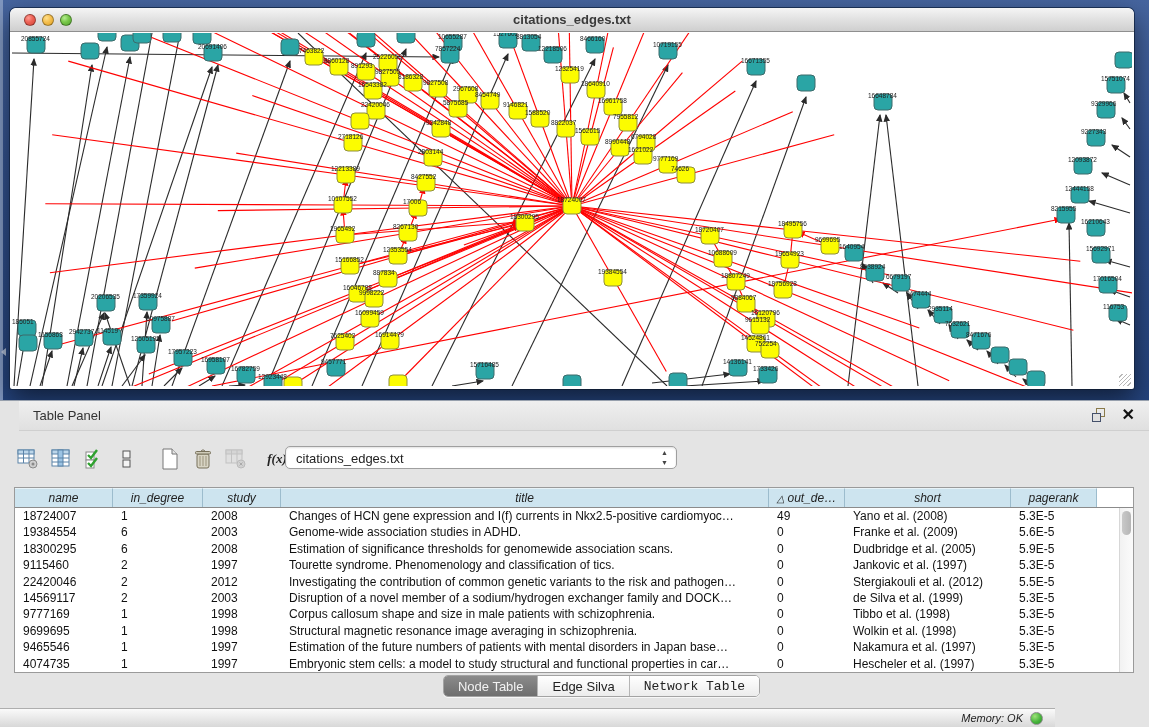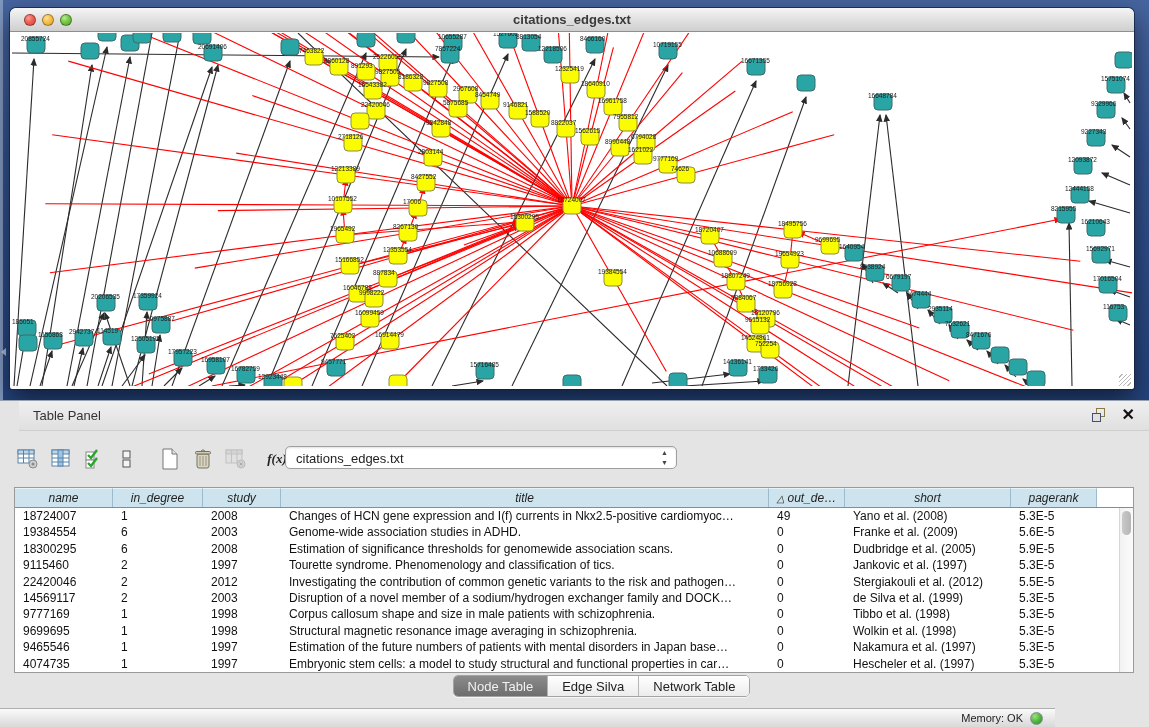--- a/index.html
+++ b/index.html
@@ -78,26 +78,26 @@
     border-radius:5px; background:linear-gradient(90deg,#c9c9c9,#b5b5b5); }
 
   
   .tabs-bar { position:absolute; left:0; top:274px; width:1149px; height:24px;
     display:flex; justify-content:center;margin-left:27px; }
   .segmented { display:flex; height:22px; border:1px solid #a3a3a3; border-radius:5px;
     overflow:hidden; background:#fff; box-shadow:0 1px 0 rgba(255,255,255,.7); }
   .segment { min-width:88px; padding:0 14px; font-size:13px; line-height:21px; text-align:center;
     color:#222; background:linear-gradient(180deg,#ffffff,#ececec); cursor:pointer;
     border-right:1px solid #b5b5b5; }
-  .segment:last-child { border-right:none; }
+  .segment:last-child { border-right:none;font-family:Liberation Mono, monospace; }
   .segment.selected { background:linear-gradient(180deg,#8b8b8b,#6e6e6e); color:#f2f2f2; }
 
   
   .status-bar { position:absolute; left:0; bottom:0; width:1055px; height:19px;
-    background:linear-gradient(180deg,#fafafa,#d8d8d8); border-top:1px solid #aeaeae; }
+    background:linear-gradient(180deg,#fafafa,#d8d8d8); border-top:1px solid #aeaeae;font-style:italic; }
   .memory-label { position:absolute; right:32px; top:3px; font-size:11px; color:#222; }
   .memory-dot { position:absolute; right:12px; top:3px; width:13px; height:13px; border-radius:50%;
     background:radial-gradient(circle at 35% 30%,#9fe37a,#47b43c 55%,#2e8f2a);
     border:1px solid #8b8b8b; }
 </style>
 </head>
 <body>
 
 <div class="desktop">
   <div class="splitter-arrow"></div>

